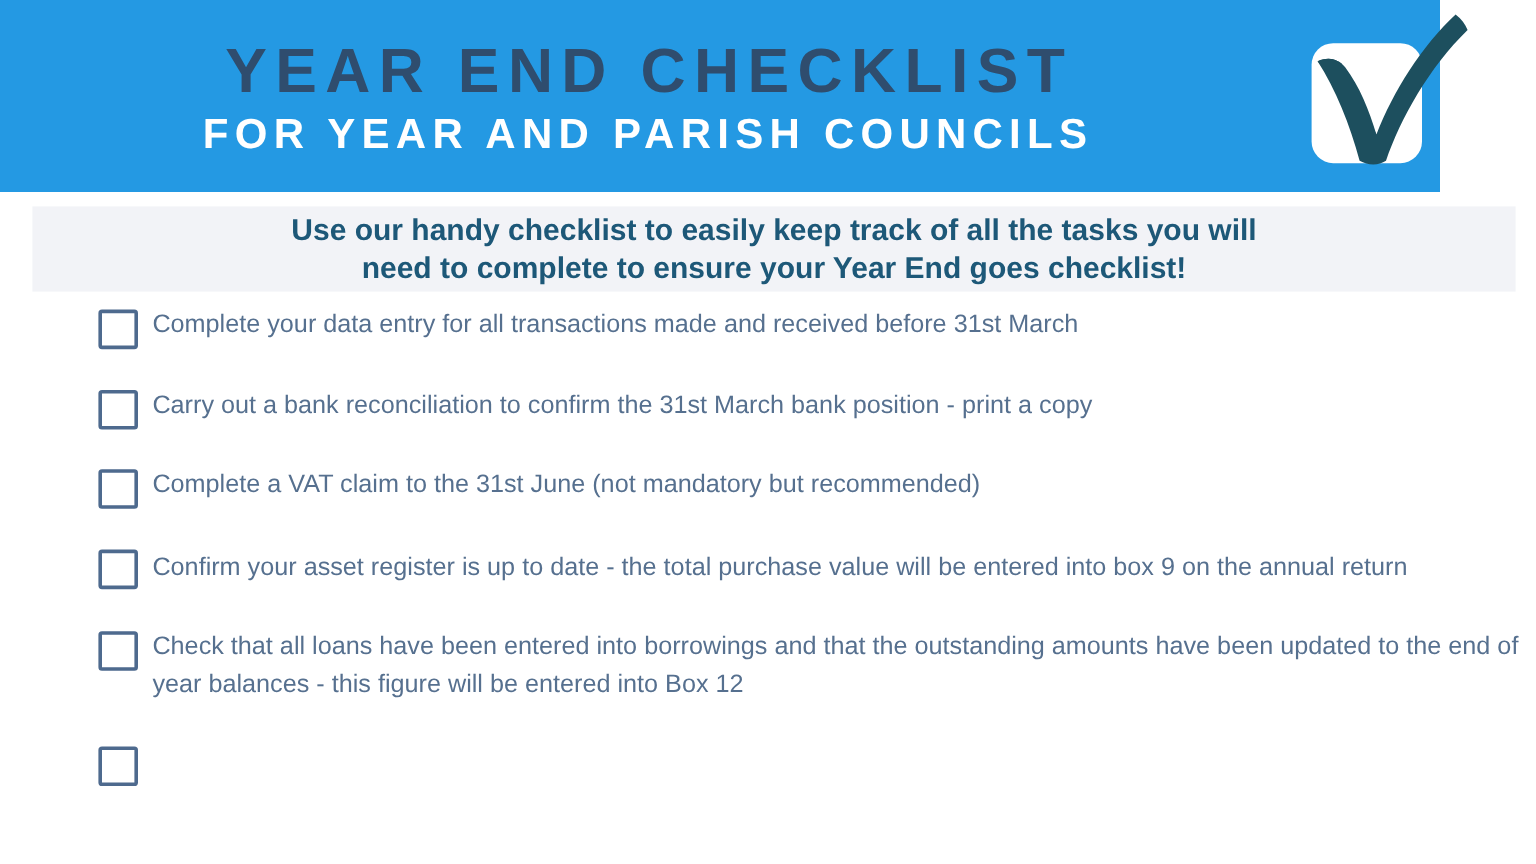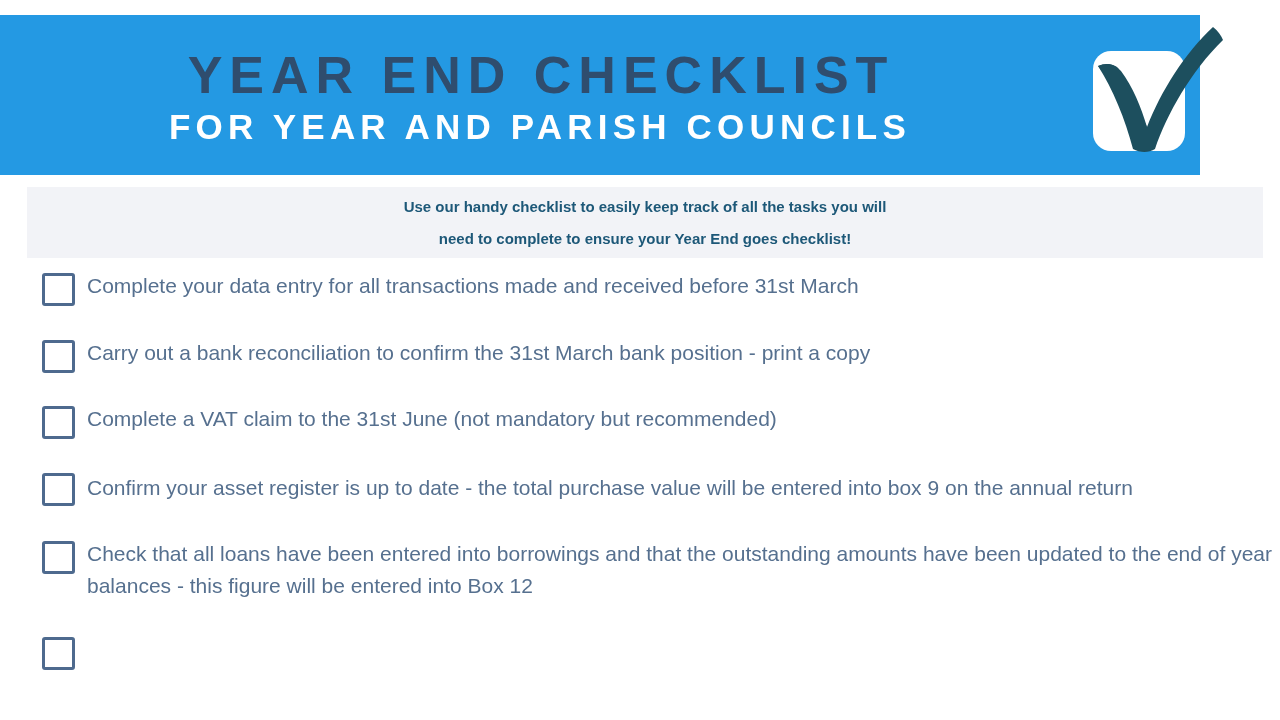--- a/index.html
+++ b/index.html
@@ -22,21 +22,20 @@
     background: #ffffff;
   }
 
   
   .header {
     position: relative;
     width: 1200px;
     height: 160px;
     background: #2499e3;
     box-sizing: border-box;
-    margin-top: 15px;
   }
 
   .header-text-block {
     position: absolute;
     left: 0;
     top: 0;
     width: 1075px;
     height: 160px;
     display: flex;
     flex-direction: column;
@@ -86,40 +85,41 @@
     background: #f2f3f7;
     display: flex;
     flex-direction: column;
     align-items: center;
     justify-content: center;
     box-sizing: border-box;
   }
 
   .intro-line {
     color: #1d5878;
-    font-size: 15px;
+    font-size: 25px;
     font-weight: bold;
     line-height: 32px;
     text-align: center;
     white-space: nowrap;
   }
 
   
   .checklist {
     position: absolute;
     left: 0;
     top: 255px;
     width: 1280px;
   }
 
   .check-item {
     display: flex;
     align-items: flex-start;
     padding: 0 0 0 42px;
     box-sizing: border-box;
+    margin-left: 40px;
   }
 
   .check-item.spaced-1 { margin-bottom: 31px; }
   .check-item.spaced-2 { margin-bottom: 30px; }
   .check-item.spaced-3 { margin-bottom: 31px; }
   .check-item.spaced-4 { margin-bottom: 32px; align-items: center; }
   .check-item.spaced-5 { margin-bottom: 32px; }
 
   .checkbox {
     flex: 0 0 auto;

